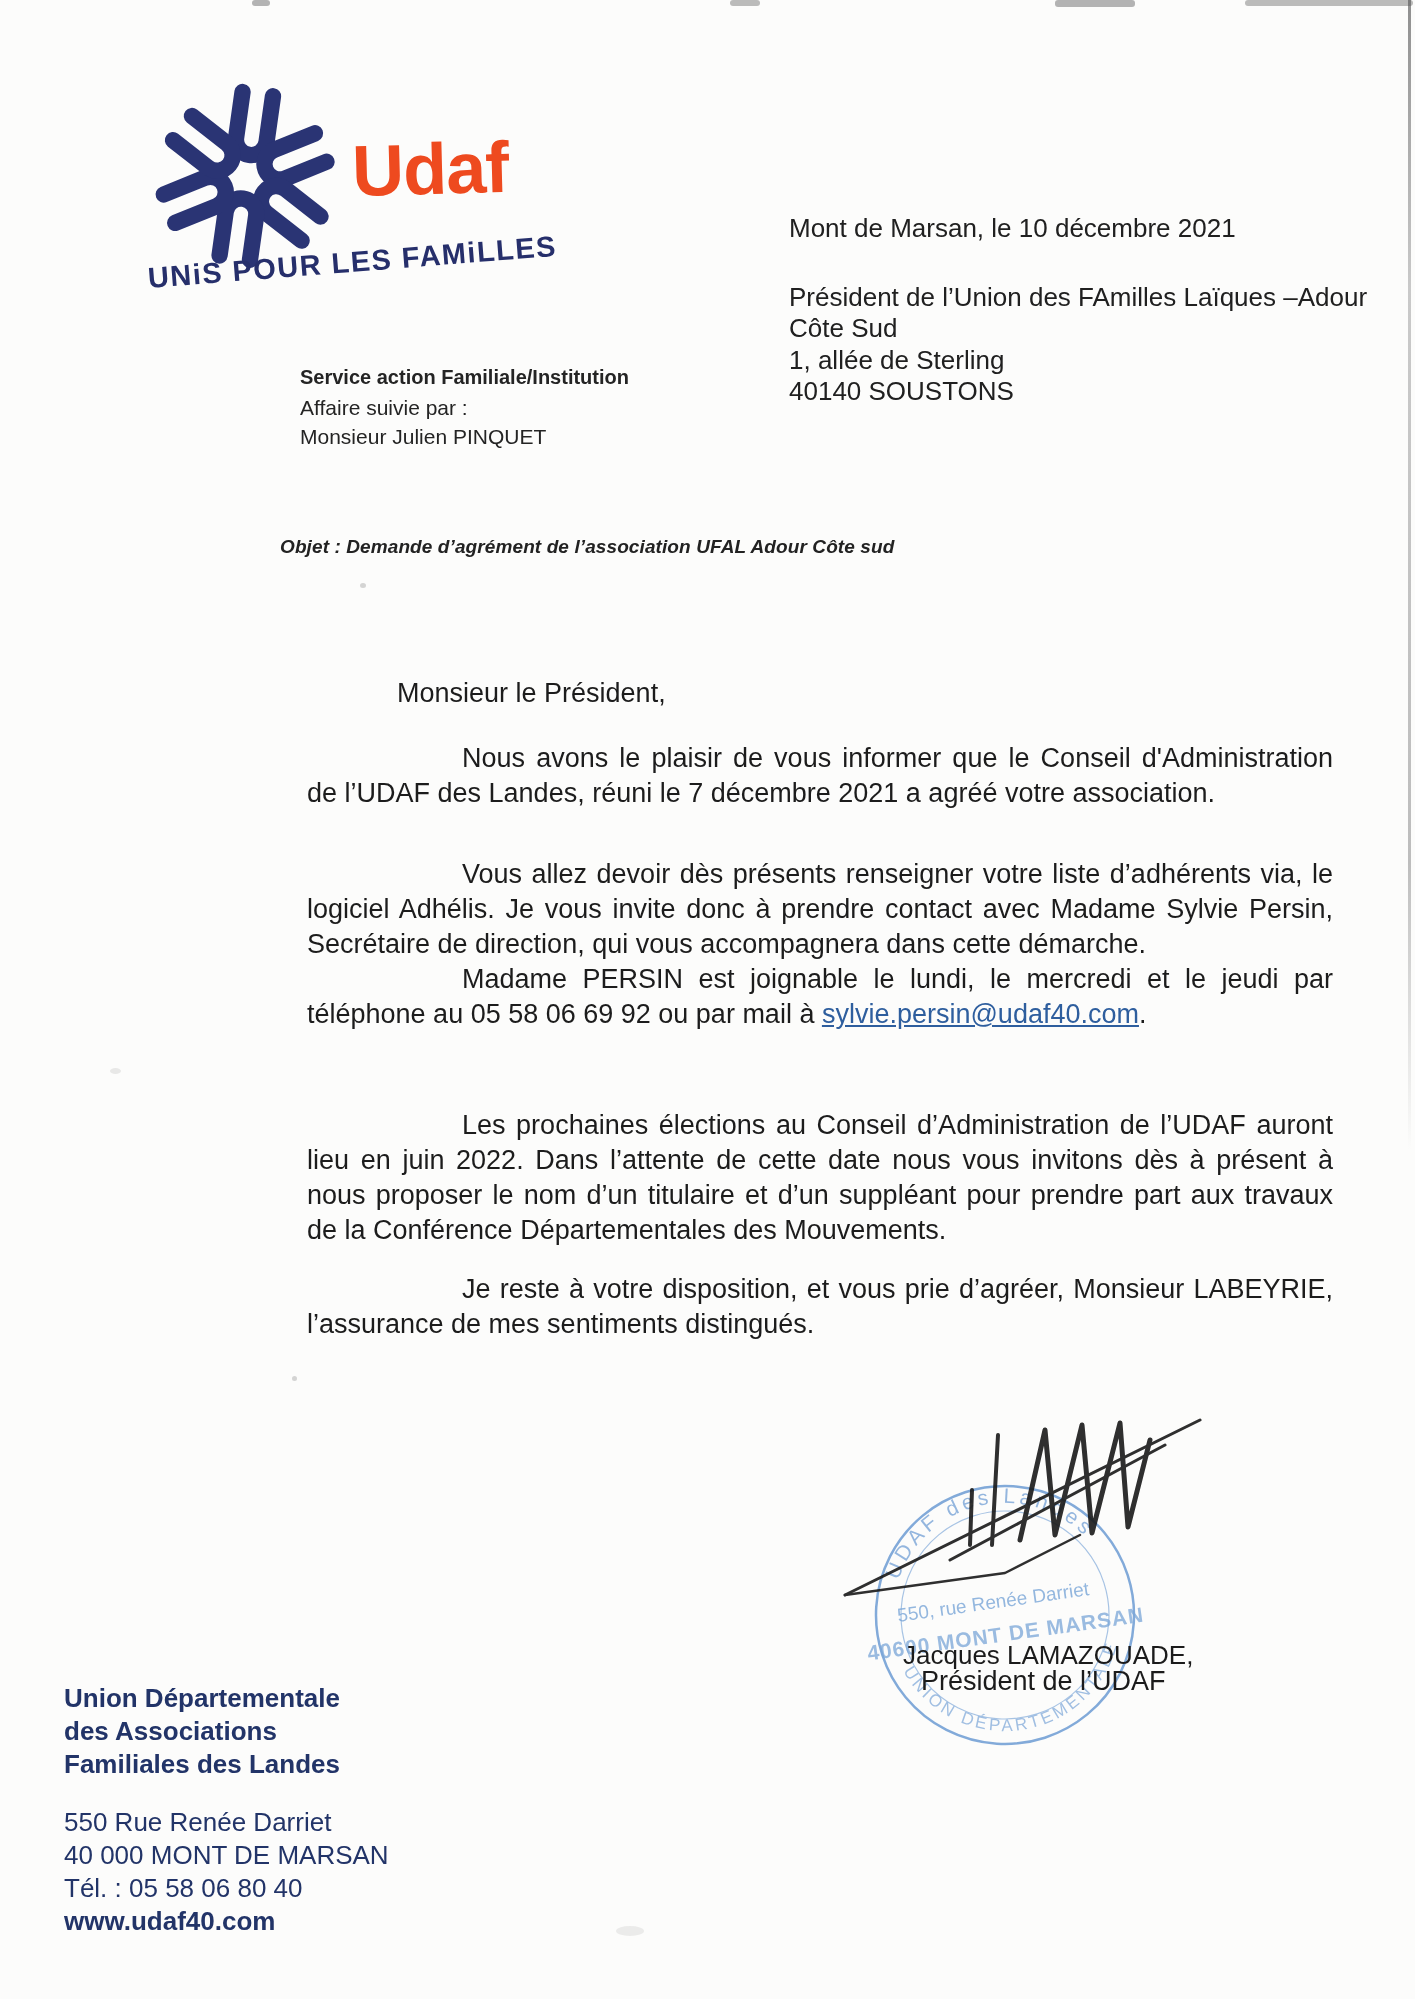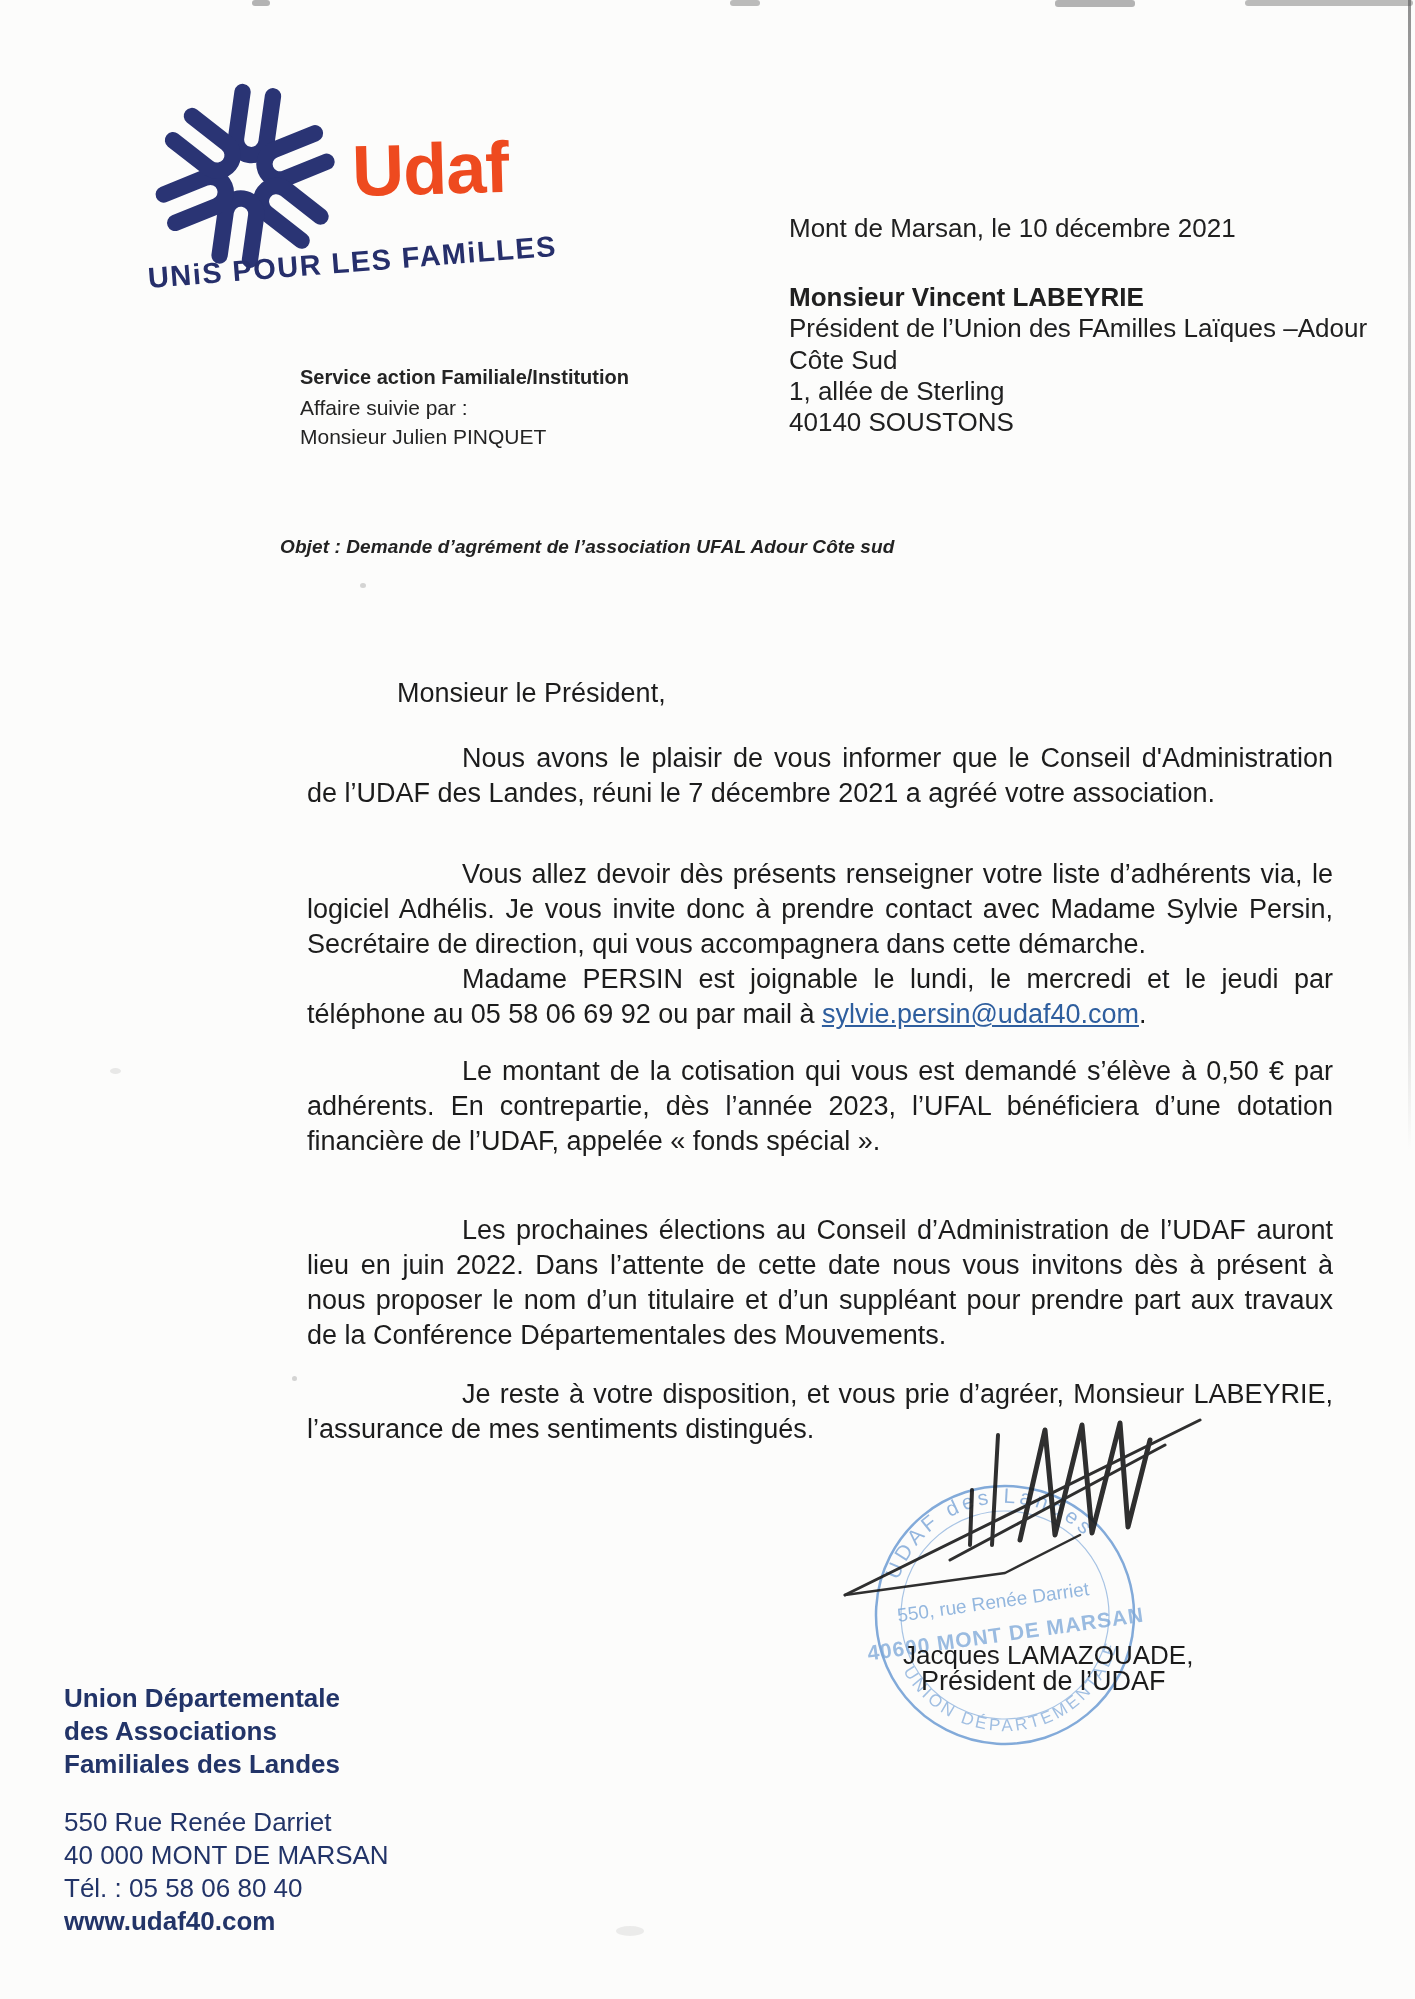--- a/index.html
+++ b/index.html
@@ -88,21 +88,20 @@
           <path d="M -16 -84 L -16 -38 A 16 16 0 0 0 16 -38 L 16 -84"></path>
         </g>
     </g>
   </svg>
   <div class="logo-brand">Udaf</div>
   <div class="logo-tagline">UNiS POUR LES FAMiLLES</div>
 
   <div class="date-line">Mont de Marsan, le 10 décembre 2021</div>
 
   <div class="recipient">
-    <div class="name">Monsieur Vincent LABEYRIE</div>
     <div>Président de l’Union des FAmilles Laïques –Adour</div>
     <div>Côte Sud</div>
     <div>1, allée de Sterling</div>
     <div>40140 SOUSTONS</div>
   </div>
 
   <div class="service-block">
     <div class="b">Service action Familiale/Institution</div>
     <div>Affaire suivie par :</div>
     <div>Monsieur Julien PINQUET</div>
@@ -111,21 +110,20 @@
   <div class="subject">Objet : Demande d’agrément de l’association UFAL Adour Côte sud</div>
 
   <div class="body-block">
     <p class="salutation">Monsieur le Président,</p>
     <p class="para">Nous avons le plaisir de vous informer que le Conseil d'Administration de l’UDAF des Landes, réuni le 7 décembre 2021 a agréé votre association.</p>
     <div class="gap-s"></div>
     <div class="gap-m"></div>
     <p class="para">Vous allez devoir dès présents renseigner votre liste d’adhérents via, le logiciel Adhélis. Je vous invite donc à prendre contact avec Madame Sylvie Persin, Secrétaire de direction, qui vous accompagnera dans cette démarche.</p>
     <p class="para"><span>Madame PERSIN est joignable le lundi, le mercredi et le jeudi par téléphone au 05 58 06 69 92 ou par mail à </span><a class="email">sylvie.persin@udaf40.com</a><span>.</span></p>
     <div class="gap-s"></div>
-    <p class="para">Le montant de la cotisation qui vous est demandé s’élève à 0,50 € par adhérents. En contrepartie, dès l’année 2023, l’UFAL bénéficiera d’une dotation financière de l’UDAF, appelée « fonds spécial ».</p>
     <div class="gap-l"></div>
     <p class="para">Les prochaines élections au Conseil d’Administration de l’UDAF auront lieu en juin 2022. Dans l’attente de cette date nous vous invitons dès à présent à nous proposer le nom d’un titulaire et d’un suppléant pour prendre part aux travaux de la Conférence Départementales des Mouvements.</p>
     <div class="gap-m"></div>
     <p class="para">Je reste à votre disposition, et vous prie d’agréer, Monsieur LABEYRIE, l’assurance de mes sentiments distingués.</p>
   </div>
 
   <svg class="stamp-svg" viewBox="0 0 320 320" aria-hidden="true">
     <g transform="rotate(-18 160 160)" stroke="#6d9cd4" fill="none" opacity="0.85">
       <circle cx="160" cy="160" r="129" stroke-width="2.5"></circle>
       <circle cx="160" cy="160" r="104" stroke-width="1.2" opacity="0.7"></circle>

